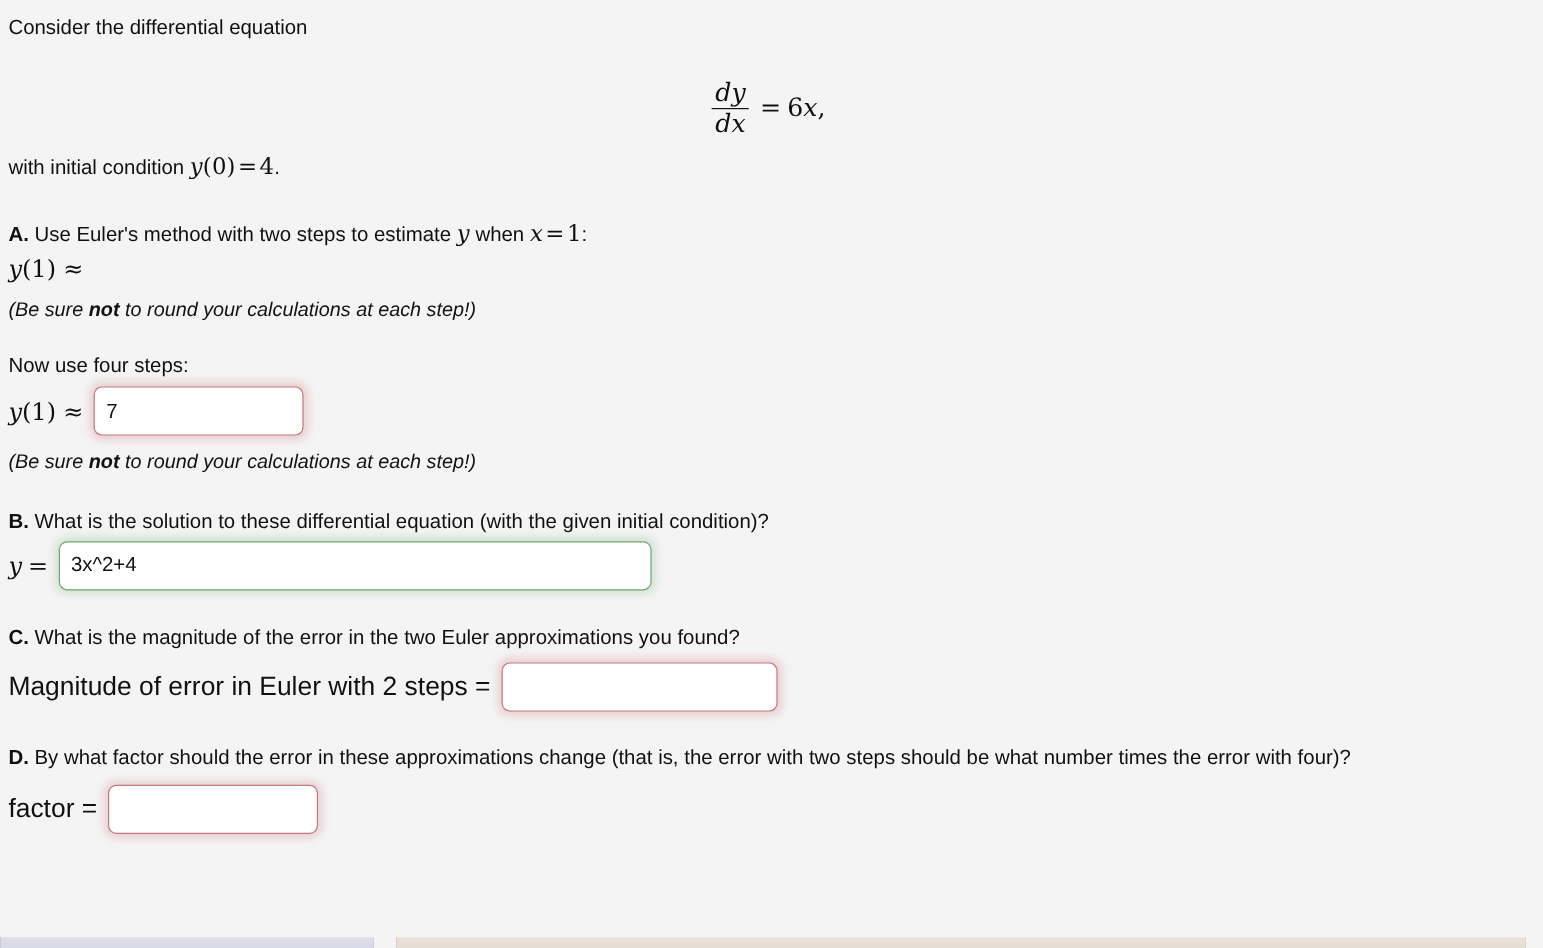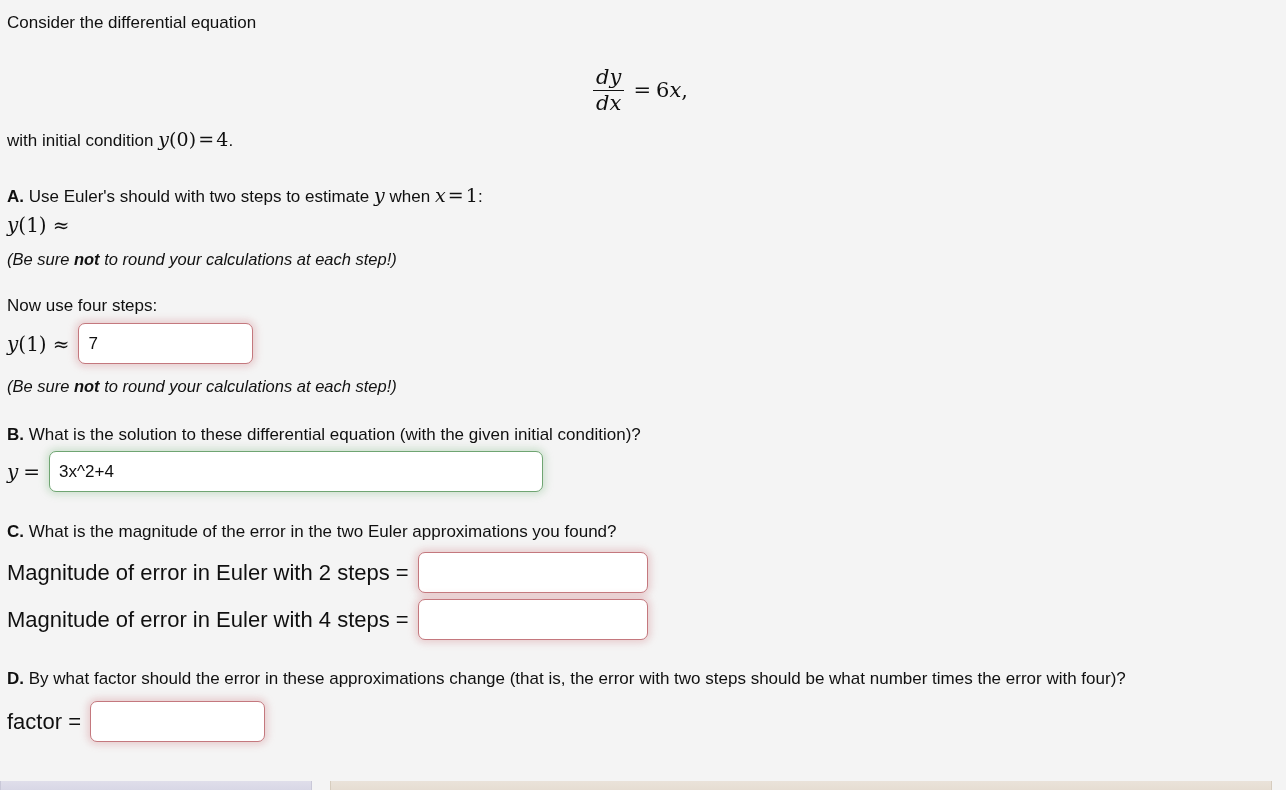--- a/index.html
+++ b/index.html
@@ -168,21 +168,21 @@
 
   <div class="display-eq">
     <span class="frac">
       <span class="num">dy</span>
       <span class="den">dx</span>
     </span><span class="eqrest"><span class="eqsign">=</span><span class="coef">6</span><span>x</span><span class="eqsign">,</span></span>
   </div>
 
   <p class="line initial pad" style="padding-bottom:6px;"><span>with initial condition </span><span class="m"><span>y</span><span class="up">(</span><span class="up">0</span><span class="up">)</span><span class="op">=</span><span class="up">4</span></span><span>.</span></p>
 
-  <p class="line q-head pad" style="padding-top:24px;"><b>A.</b><span> Use Euler's should with two steps to estimate </span><span class="m">y</span><span> when </span><span class="m"><span>x</span><span class="op">=</span><span class="up">1</span></span><span>:</span></p>
+  <p class="line q-head pad" style="padding-top:24px;"><b>A.</b><span> Use Euler's method with two steps to estimate </span><span class="m">y</span><span> when </span><span class="m"><span>x</span><span class="op">=</span><span class="up">1</span></span><span>:</span></p>
 
   <div class="ans-row pad" style="padding-top:4px;">
     <span class="ans-label math"><span>y</span><span class="up">(</span><span class="up">1</span><span class="up">)</span><span class="up" style="padding-left:6px;">≈</span></span>
   </div>
 
   <p class="line hint pad" style="padding-top:11px;"><span>(Be sure </span><b>not</b><span> to round your calculations at each step!)</span></p>
 
   <p class="line q-head pad" style="padding-top:25px;">Now use four steps:</p>
 
   <div class="ans-row pad" style="padding-top:5px;">
@@ -199,24 +199,20 @@
     <input class="ansbox right w452" type="text" value="3x^2+4" style="">
   </div>
 
   <p class="line q-head pad" style="padding-top:29px;"><b>C.</b><span> What is the magnitude of the error in the two Euler approximations you found?</span></p>
 
   <div class="ans-row pad" style="padding-top:8px;">
     <span class="ans-label plain">Magnitude of error in Euler with 2 steps =</span>
     <input class="ansbox wrong w230" type="text" value="" style="">
   </div>
 
-  <div class="ans-row pad" style="padding-top:6px;">
-    <span class="ans-label plain">Magnitude of error in Euler with 4 steps =</span>
-    <input class="ansbox wrong w230" type="text" value="" style="">
-  </div>
 
   <p class="line q-head pad" style="padding-top:28px; padding-right:40px;"><b>D.</b><span> By what factor should the error in these approximations change (that is, the error with two steps should be what number times the error with four)?</span></p>
 
   <div class="ans-row pad" style="padding-top:10px;">
     <span class="ans-label plain">factor =</span>
     <input class="ansbox wrong w175" type="text" value="" style="">
   </div>
 
   <div class="bottom-strip">
     <div class="cut-btn b1"></div>

